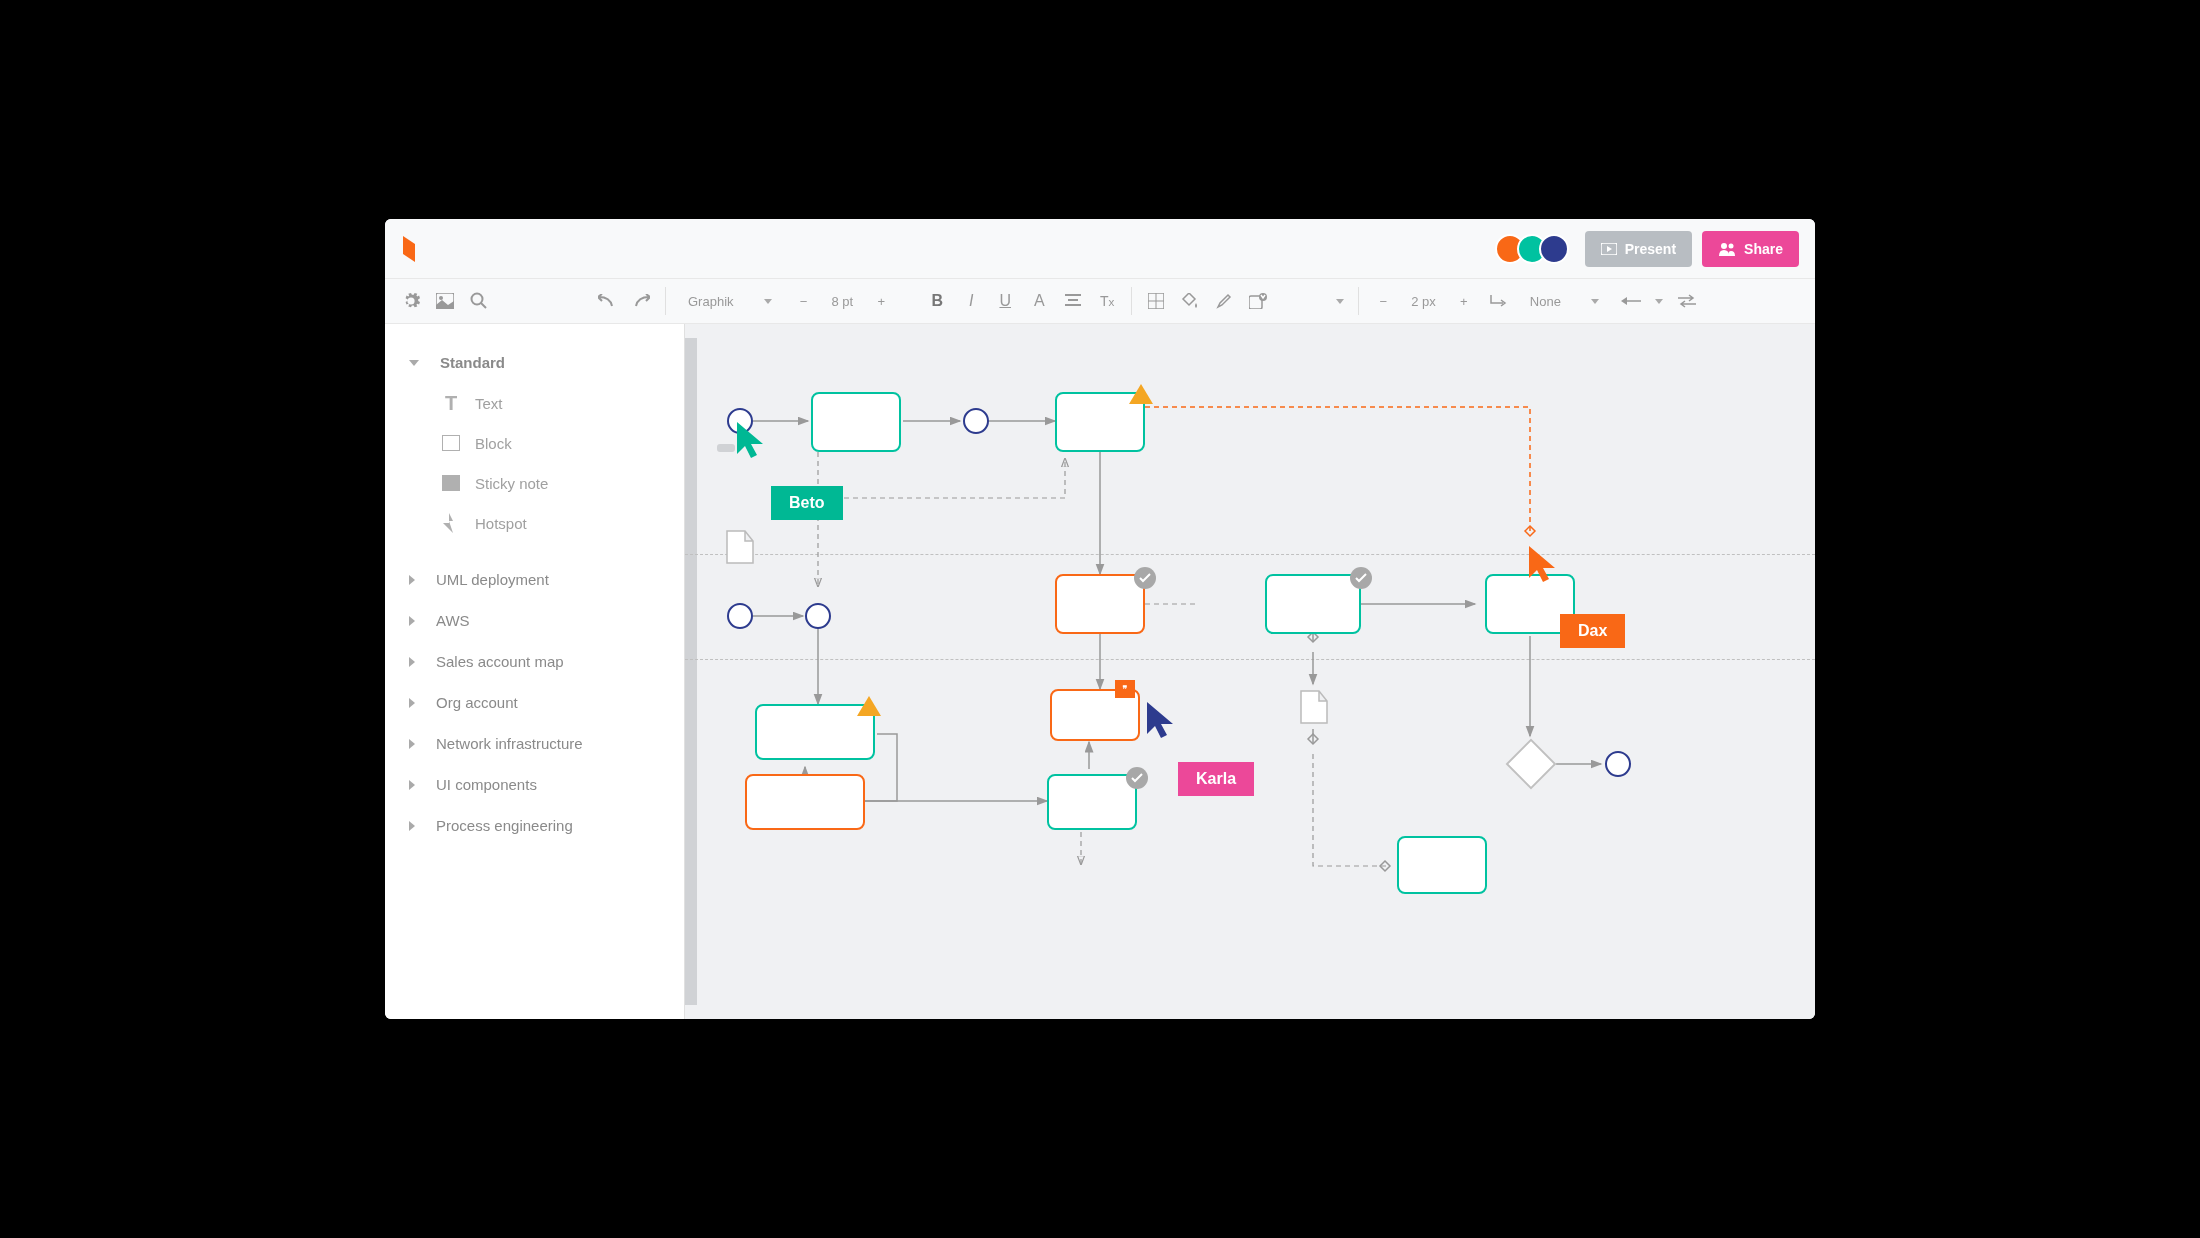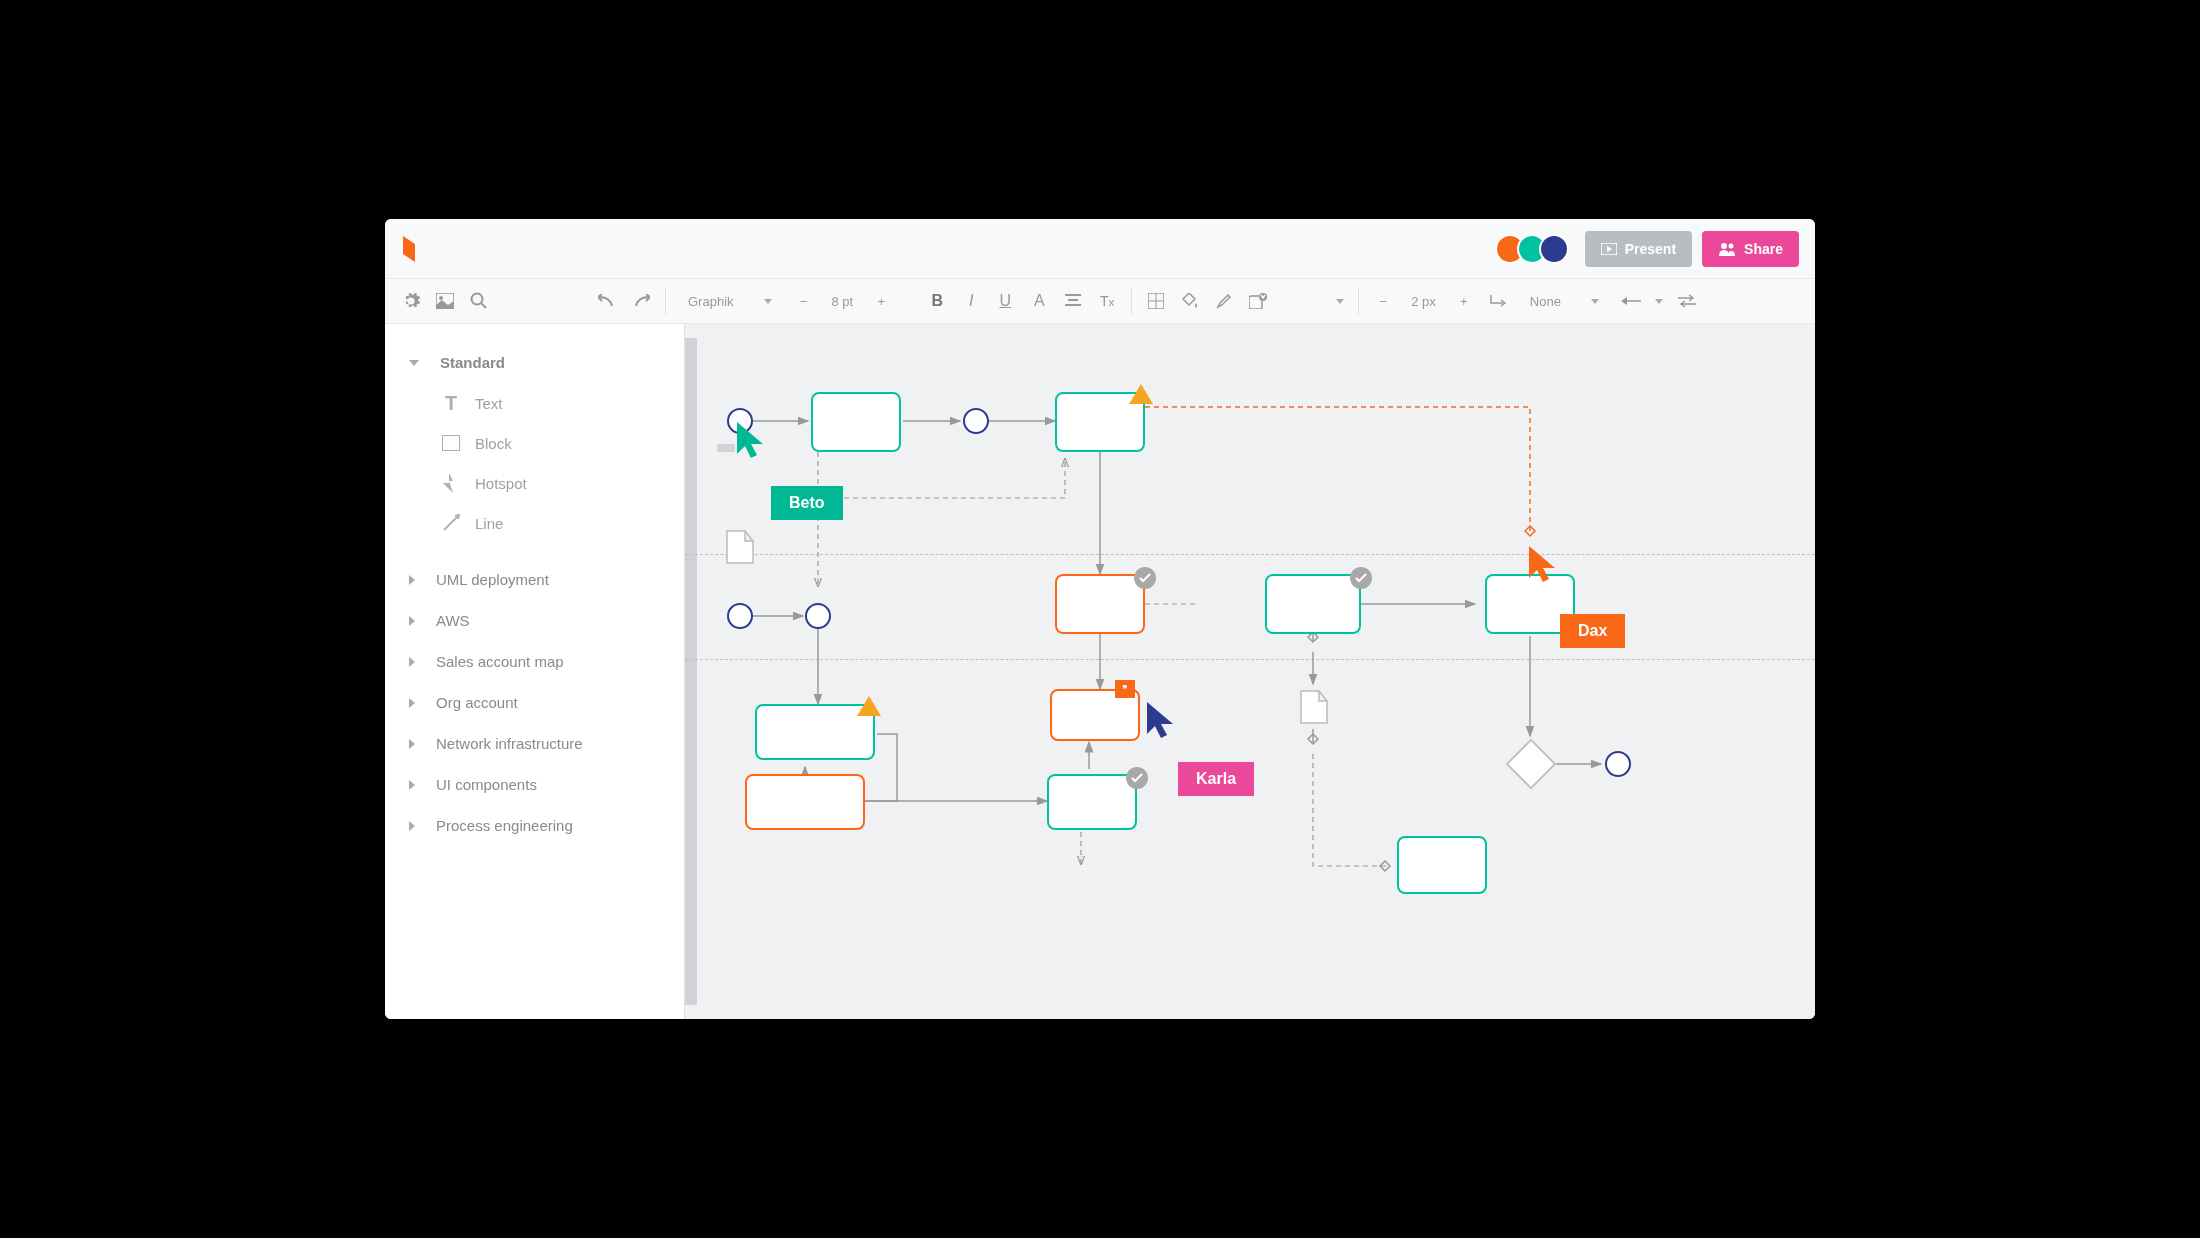--- a/index.html
+++ b/index.html
@@ -204,34 +204,31 @@
         <span>Text</span>
       </div>
       <div class="sb-item">
         <span class="sb-icon">
             <span style="width:18px;height:16px;border:1.5px solid #b0b0b0;display:block"></span>
           </span>
         <span>Block</span>
       </div>
       <div class="sb-item">
         <span class="sb-icon">
+            <span style="width:18px;height:16px;background:#b0b0b0;display:block"></span>
+          </span>
+        <span>Sticky note</span>
+      </div>
+      <div class="sb-item">
+        <span class="sb-icon">
             <svg width="16" height="20">
               <path d="M6 0 L10 8 L6 8 L10 20 L0 10 L6 10 Z" fill="#b0b0b0"></path>
             </svg>
           </span>
         <span>Hotspot</span>
-      </div>
-      <div class="sb-item">
-        <span class="sb-icon">
-            <svg width="18" height="18">
-              <line x1="2" y1="16" x2="16" y2="2" stroke="#b0b0b0" stroke-width="2"></line>
-              <path d="M13 2 L17 1 L16 5" fill="none" stroke="#b0b0b0" stroke-width="2"></path>
-            </svg>
-          </span>
-        <span>Line</span>
       </div>
       <div style="height:16px"></div>
       <div class="sb-group">
           <span class="caret-right"></span>
           <span>UML deployment</span>
         </div>
       <div class="sb-group">
           <span class="caret-right"></span>
           <span>AWS</span>
         </div>

